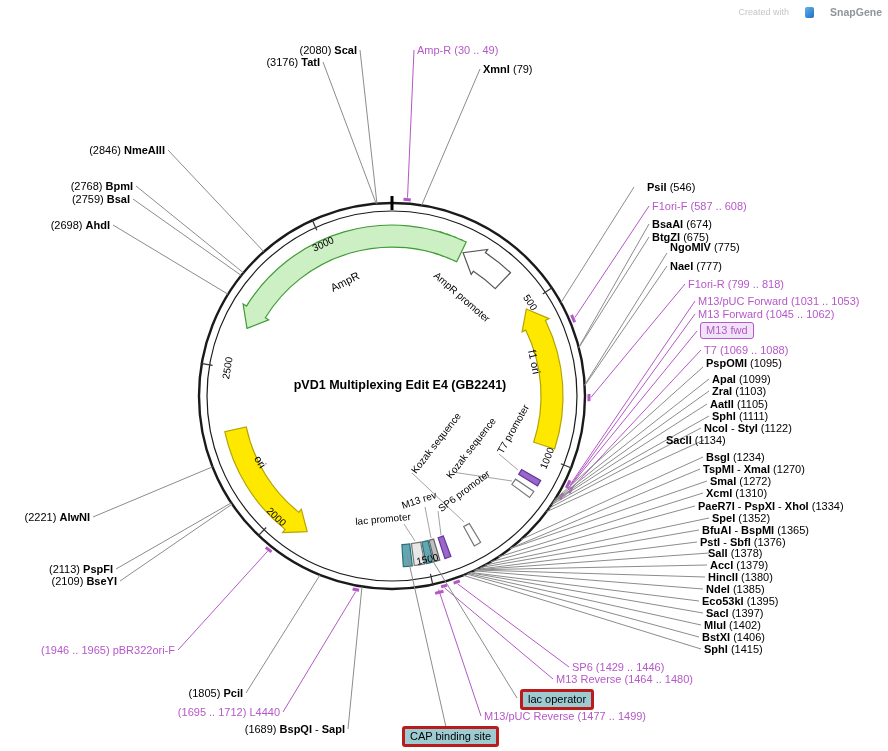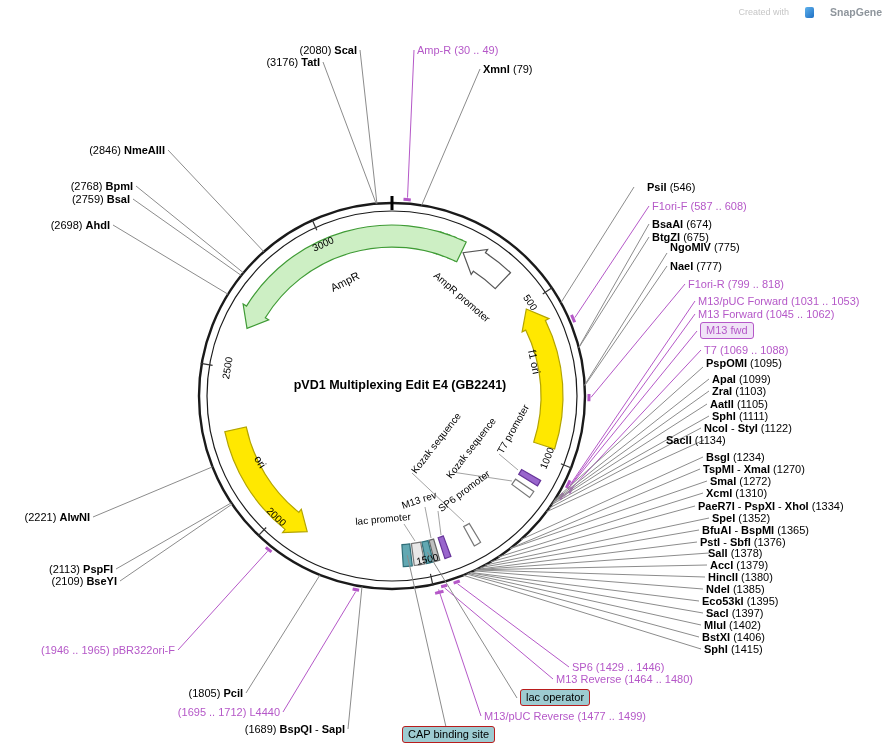--- a/index.html
+++ b/index.html
@@ -5,21 +5,21 @@
   * { margin:0; padding:0; box-sizing:border-box; }
   html,body { background:#ffffff; font-family:"Liberation Sans", sans-serif; }
   #stage { position:relative; width:888px; height:751px; background:#fff; overflow:hidden; }
   #map-svg { position:absolute; left:0; top:0; }
   #labels { position:absolute; left:0; top:0; width:888px; height:751px; }
   .callout { position:absolute; white-space:nowrap; font-size:11px; line-height:14px; height:14px; color:#000; }
   .callout .b { font-weight:bold; }
   .callout.primer { color:#B558C8; }
   .lbox { display:inline-block; padding:1px 5px; border-radius:3px; font-size:11px; line-height:13px; }
   .lbox.purple { border:1px solid #B558C8; background:#F0E3F7; color:#B558C8; }
-  .lbox.teal { border:1px solid #b91c1c; background:#9DCBD1; color:#000; }
+  .lbox.teal { border:3px solid #b91c1c; background:#9DCBD1; color:#000; }
   #center-title { position:absolute; left:200px; top:378px; width:400px; text-align:center; }
   .ptitle { font-size:12.5px; font-weight:bold; color:#000; }
   .psize { font-size:11px; margin-top:3px; color:#000; }
   #watermark { position:absolute; right:6px; top:6px; display:flex; align-items:center; gap:16px; }
   .wm-created { font-size:9px; color:#C6C6C6; }
   .wm-icon { display:inline-block; width:9px; height:11px; border-radius:2px;
              background:linear-gradient(135deg,#5FB2EC 0%,#1F6FC4 100%); }
   .wm-brand { font-size:10.5px; font-weight:bold; color:#8E959C; }
 </style>
 </head>

